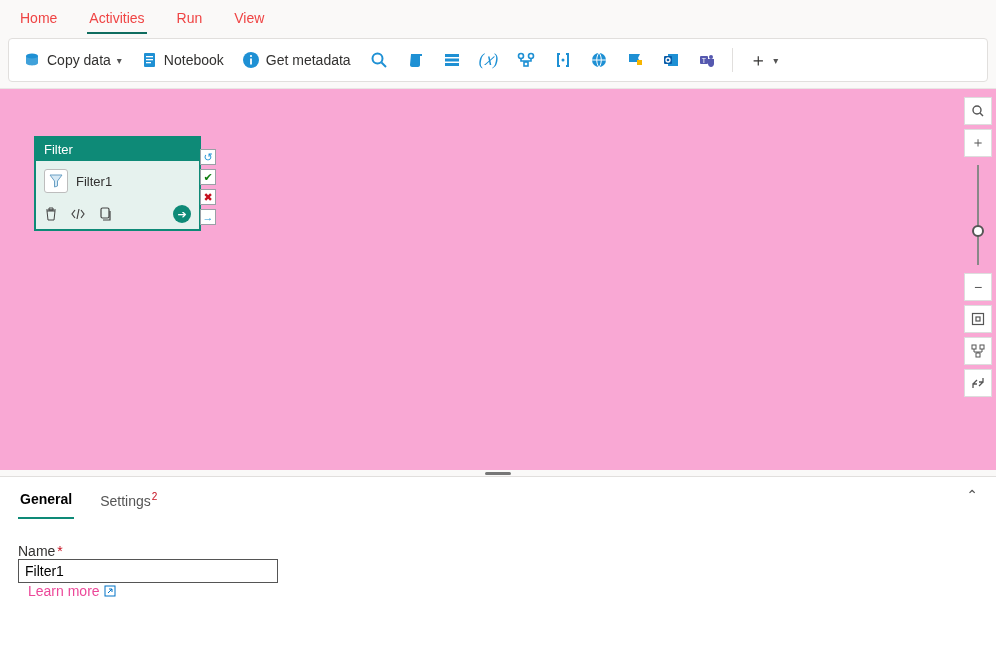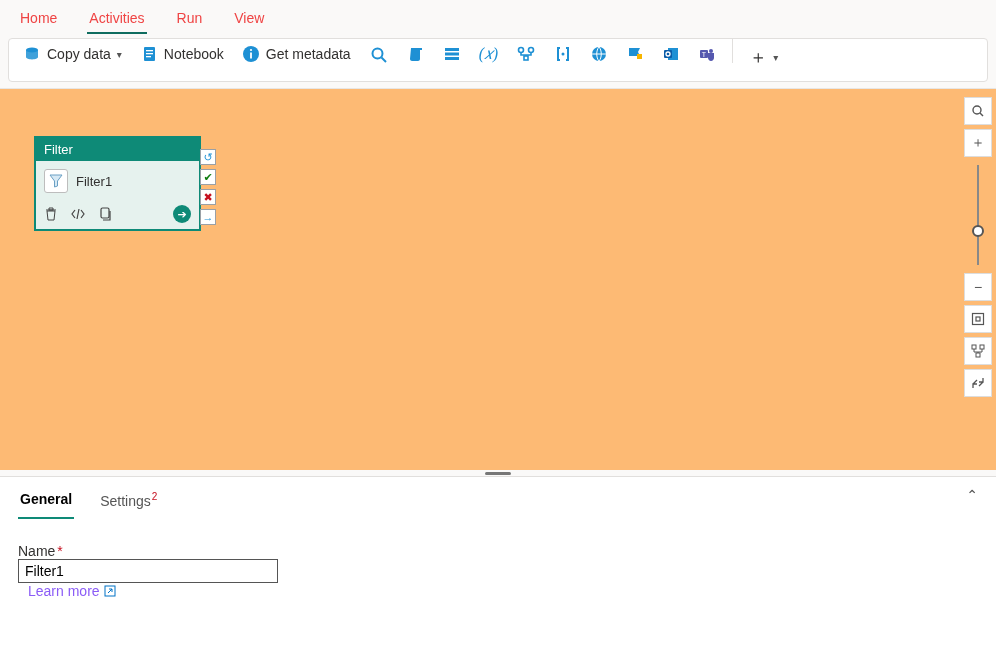--- a/index.html
+++ b/index.html
@@ -6,27 +6,27 @@
   html,body { margin:0; padding:0; width:996px; height:657px; background:#faf9f8; color:#323130; }
   body { display:flex; flex-direction:column; height:657px; overflow:hidden; }
 
   
   .menu { display:flex; gap:28px; padding:6px 18px 0 18px; font-size:14px; }
   .menu-item { padding:4px 2px 6px 2px; cursor:pointer; color:#ef4444; border-bottom:2px solid transparent; }
   .menu-item.active { border-bottom:2px solid #0f6c5f; font-weight:400; }
 
   
   .toolbar-wrap { padding:4px 8px 0 8px; }
-  .toolbar { background:#fff; border:1px solid #e1dfdd; border-radius:4px; height:44px; display:flex; align-items:flex-start; padding:0 6px; gap:2px; }
+  .toolbar { background:#fff; border:1px solid #e1dfdd; border-radius:4px; height:44px; display:flex; align-items:center; padding:0 6px; gap:2px; }
   .tool-btn { display:flex; align-items:center; gap:6px; padding:6px 8px; font-size:14px; color:#323130; cursor:pointer; border-radius:2px; }
   .tool-sep { width:1px; height:24px; background:#e1dfdd; margin:0 6px; }
   .chev { font-size:10px; color:#555; }
 
   
-  .canvas-wrap { flex:1; display:flex; position:relative; border-top:1px solid #e8e6e4; margin-top:6px; background:#fdba74; overflow:hidden;}
+  .canvas-wrap { flex:1; display:flex; position:relative; border-top:1px solid #e8e6e4; margin-top:6px; background:#f9a8d4; overflow:hidden;}
   .canvas { flex:1; position:relative; }
 
   
   .activity { position:absolute; left:35px; top:48px; width:165px; border:1px solid #0e8a77; background:#e6f2ee; box-shadow:0 0 0 1px #0e8a77; }
   .act-head { background:#0e8a77; color:#fff; padding:4px 8px; font-size:13px; }
   .act-body { display:flex; align-items:center; gap:8px; padding:8px; font-size:13px; }
   .funnel-box { width:24px; height:24px; border:1px solid #bdbdbd; border-radius:3px; display:flex; align-items:center; justify-content:center; background:#fff;}
   .act-foot { display:flex; align-items:center; gap:12px; padding:4px 8px 6px 8px; }
   .act-foot .grow { flex:1; }
   .round-arrow { width:18px; height:18px; border-radius:50%; background:#0e8a77; display:flex; align-items:center; justify-content:center; color:#fff; font-size:11px; }
@@ -52,21 +52,21 @@
   .btab.active { color:#000; border-bottom:2px solid #0e8a77; font-weight:600;}
   .btab .sup { color:#c50f1f; font-size:10px; vertical-align:super; margin-left:1px;}
   .collapse-caret { position:absolute; right:0; top:10px; color:#555; cursor:pointer; font-size:14px;}
 
   .form { margin-top:20px; }
   .form-row { display:flex; align-items:flex-start; margin-bottom:18px;flex-direction:column; }
   .form-label { width:215px; font-size:14px; padding-top:4px; }
   .req { color:#c50f1f; margin-left:2px; }
   .text-input { width:260px; height:24px; border:1px solid #555; padding:2px 6px; font-size:14px; background:#fff; }
   textarea.text-input { height:56px; resize:both; }
-  .learn { margin-left:10px; color:#8b5cf6; font-size:14px; text-decoration:none; display:flex; align-items:center; gap:4px;text-align:center;}
+  .learn { margin-left:10px; color:#ec4899; font-size:14px; text-decoration:none; display:flex; align-items:center; gap:4px;text-align:center;}
 
   svg { display:block; }
 </style>
 </head>
 <body>
 
 <div class="menu">
   <div class="menu-item">Home</div>
   <div class="menu-item active">Activities</div>
   <div class="menu-item">Run</div>

